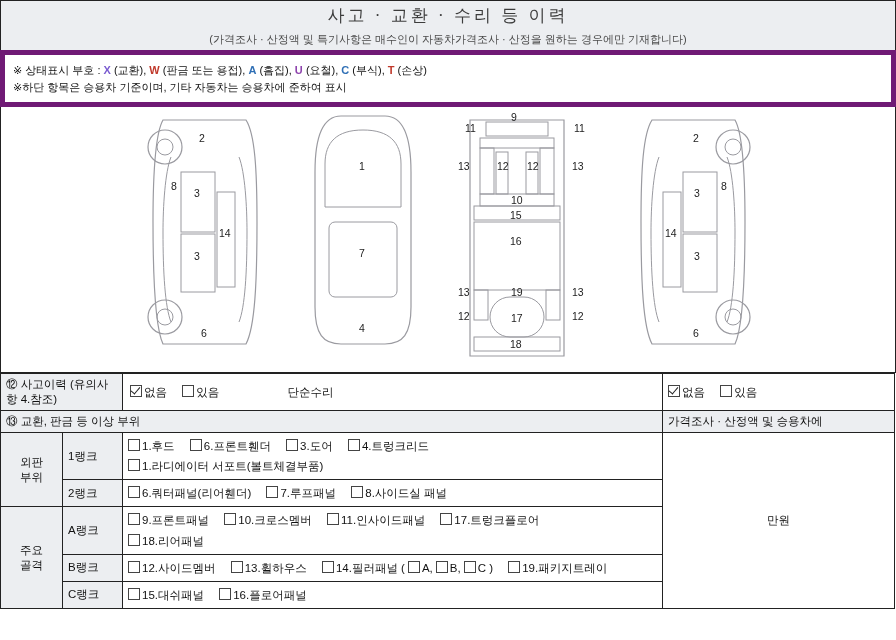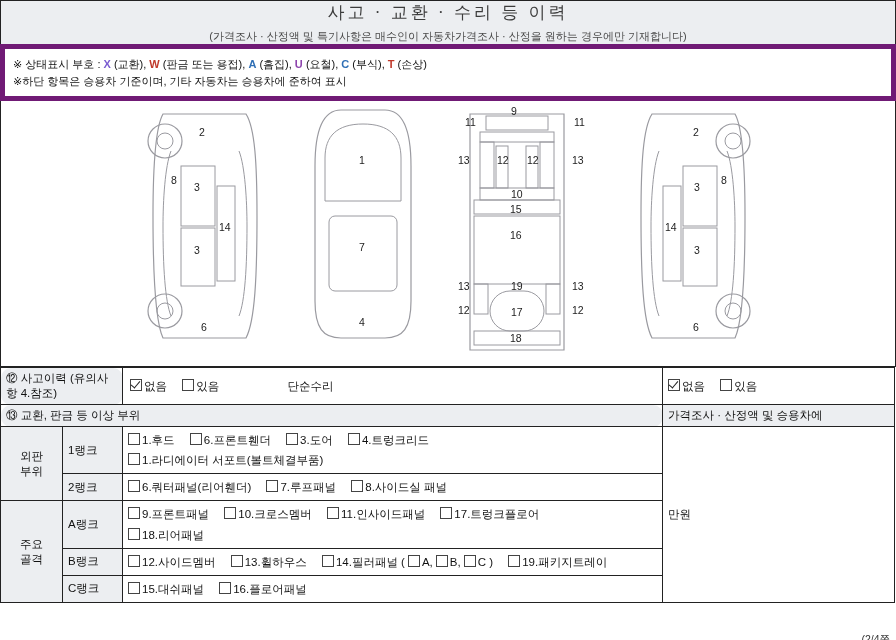--- a/index.html
+++ b/index.html
@@ -10,21 +10,21 @@
     font-size:12px;color:#111;
     overflow:hidden;
   }
   .page{position:relative;width:896px;height:640px;}
 
   
   .title-band{
     border:1px solid #222;
     border-bottom:none;
     background:#eceef1;
-    height:44px;
+    height:50px;
     box-sizing:border-box;
     display:flex;flex-direction:column;align-items:center;justify-content:center;
   }
   .title-main{
     font-size:17px;letter-spacing:3px;color:#3c3c3c;
     font-family:"Liberation Serif","DejaVu Serif",serif;
     font-weight:normal;
   }
   .title-sub{
     font-size:11px;color:#4a4a4a;margin-top:5px;
@@ -62,34 +62,34 @@
     border-collapse:collapse;
     width:894px;
     table-layout:fixed;
     font-size:11.5px;
   }
   table.hist td{
     border:1px solid #222;
     padding:3px 5px;
     vertical-align:middle;
   }
-  .rowlabel{background:#eceef1;border-radius:10px;}
+  .rowlabel{background:#eceef1;}
   .ck{display:inline-block;width:10px;height:10px;border:1px solid #444;
       background:#fff;vertical-align:-1px;margin-right:2px;position:relative;}
   .ck.checked:after{
     content:"";position:absolute;left:2px;top:-1px;width:4px;height:8px;
     border-right:1.6px solid #222;border-bottom:1.6px solid #222;
     transform:rotate(40deg);
   }
   .opt{white-space:nowrap;margin-right:12px;display:inline-block;}
   .grp-cell{text-align:center;background:#eceef1;font-weight:normal;}
   .rank-cell{text-align:left;background:#eceef1;}
   .items-cell{line-height:1.75;}
   .price-head{background:#eceef1;}
-  .price-body{vertical-align:middle;font-family:Liberation Serif, serif;}
+  .price-body{text-align:center;vertical-align:middle;font-family:Liberation Serif, serif;}
   .pagemark{
     text-align:right;font-size:10.5px;color:#333;
     padding:2px 6px 0 16px;
     margin-top:28px;
   }
 
   
   .bottom-band{
     border:1px solid #222;
     background:#eceef1;

